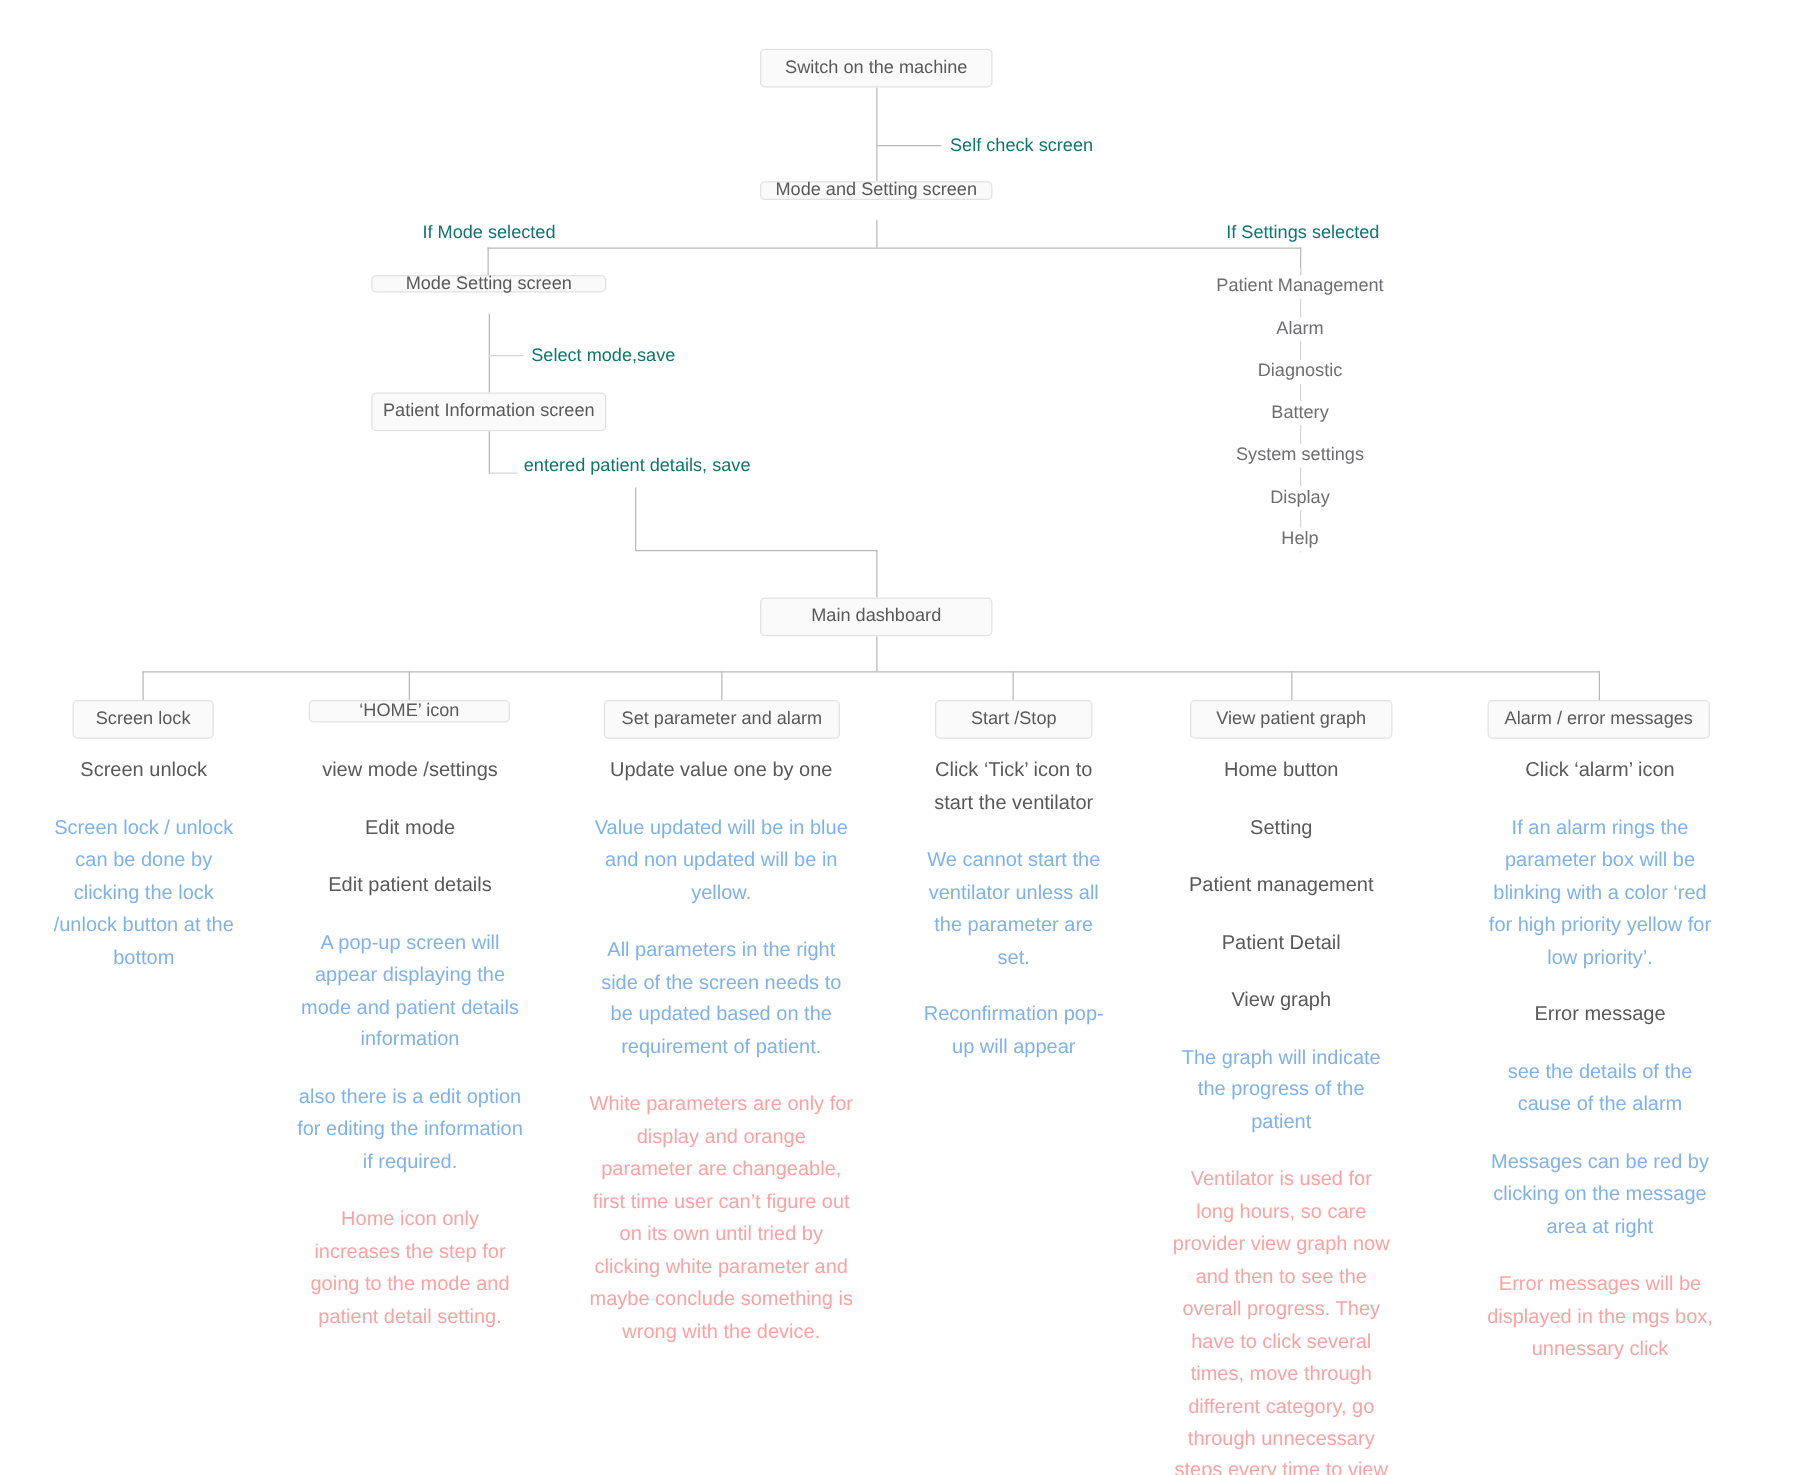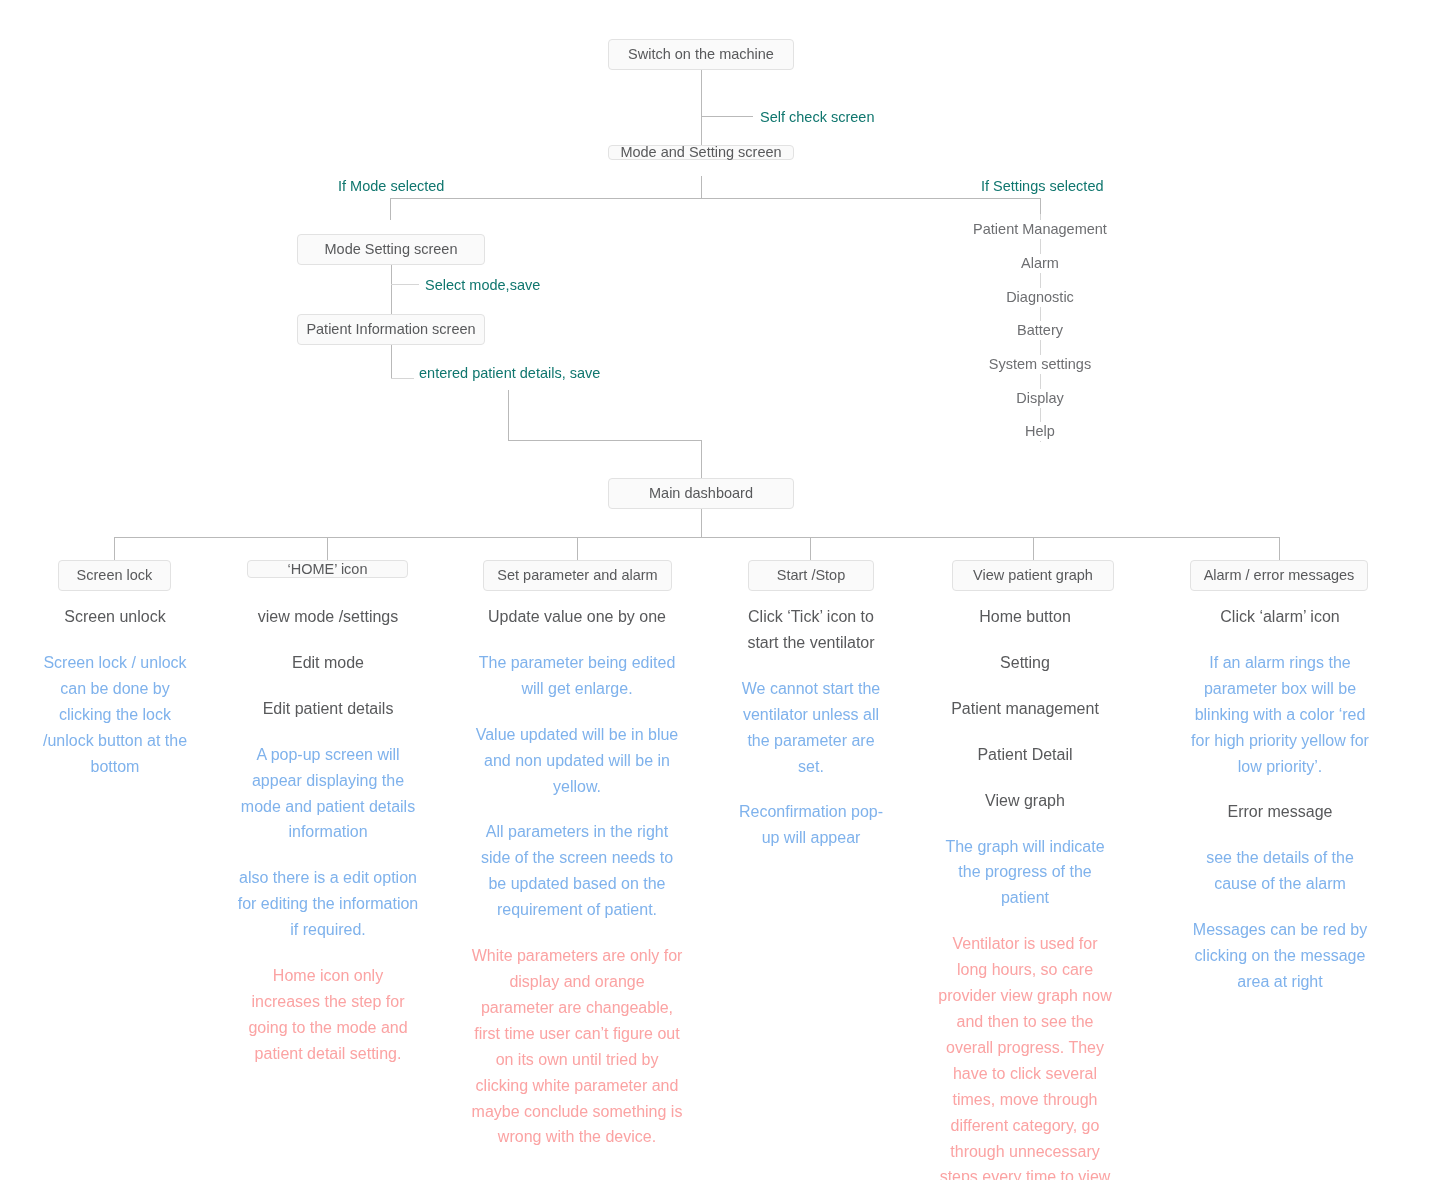--- a/index.html
+++ b/index.html
@@ -115,21 +115,21 @@
   <div class="node" style="left:608px; top:145px; width:186px; height:15px;">Mode and Setting screen</div>
 
   <div class="vline" style="left:701px; top:176px; height:22px;"></div>
   <div class="hline" style="left:390px; top:198px; width:651px;"></div>
   <div class="vline" style="left:390px; top:198px; height:22px;"></div>
   <div class="vline" style="left:1040px; top:198px; height:22px;"></div>
 
   <div class="edge-label" style="left:338px; top:179px;">If Mode selected</div>
   <div class="edge-label" style="left:981px; top:179px;">If Settings selected</div>
 
-  <div class="node" style="left:297px; top:234px; width:188px; height:31px;">Mode Setting screen</div>
+  <div class="node" style="left:297px; top:220px; width:188px; height:14px;">Mode Setting screen</div>
 
   <div class="vline" style="left:391px; top:251px; height:63px;"></div>
   <div class="hline faint" style="left:391px; top:284px; width:28px;"></div>
   <div class="edge-label" style="left:425px; top:278px;">Select mode,save</div>
 
   <div class="node" style="left:297px; top:314px; width:188px; height:31px;">Patient Information screen</div>
 
   <div class="vline" style="left:391px; top:345px; height:34px;"></div>
   <div class="hline faint" style="left:391px; top:378px; width:23px;"></div>
   <div class="edge-label" style="left:419px; top:366px;">entered patient details,  save</div>
@@ -174,21 +174,20 @@
   <div class="column" style="left:237px; width:182px;">
       <div class="col-block dark">view mode /settings</div>
       <div class="col-block dark gap-top">Edit mode</div>
       <div class="col-block dark gap-top">Edit patient details</div>
       <div class="col-block blue gap-top">A pop-up screen will appear displaying the mode and patient details information</div>
       <div class="col-block blue gap-top">also there is a edit option for editing the information if required.</div>
       <div class="col-block red gap-top">Home icon only increases the step for going to the mode and patient detail setting.</div>
     </div>
   <div class="column" style="left:471px; width:212px;">
       <div class="col-block dark">Update value one by one</div>
-      <div class="col-block blue gap-top">The parameter being edited will get enlarge.</div>
       <div class="col-block blue gap-top">Value updated will be in blue and non updated will be in yellow.</div>
       <div class="col-block blue gap-top">All parameters in the right side of the screen needs to be updated based on the requirement of patient.</div>
       <div class="col-block red gap-top">White parameters are only for display and orange parameter are changeable, first time user can’t figure out on its own until tried by clicking white parameter and maybe conclude something is wrong with the device.</div>
     </div>
   <div class="column" style="left:738px; width:146px;">
       <div class="col-block dark">Click ‘Tick’ icon to start the ventilator</div>
       <div class="col-block blue gap-top">We cannot start the ventilator unless all the parameter are set.</div>
       <div class="col-block blue gap-top">Reconfirmation pop-up will appear</div>
     </div>
   <div class="column" style="left:938px; width:174px;">
@@ -199,16 +198,17 @@
       <div class="col-block dark gap-top">View graph</div>
       <div class="col-block blue gap-top">The graph will indicate the progress of the patient</div>
       <div class="col-block red gap-top">Ventilator is used for long hours, so care provider view graph now and then to see the overall progress. They have to click several times, move through different category, go through unnecessary steps every time to view the graph.</div>
     </div>
   <div class="column" style="left:1186px; width:188px;">
       <div class="col-block dark">Click ‘alarm’ icon</div>
       <div class="col-block blue gap-top">If an alarm rings the parameter box will be blinking with a color ‘red for high priority yellow for low priority’.</div>
       <div class="col-block dark gap-top">Error message</div>
       <div class="col-block blue gap-top">see the details of the cause of the alarm</div>
       <div class="col-block blue gap-top">Messages can be red by clicking on the message area at right</div>
+      <div class="col-block red gap-top">Error messages will be displayed in the mgs box, unnessary click</div>
     </div>
 
 
 </div>
 
 </body></html>

